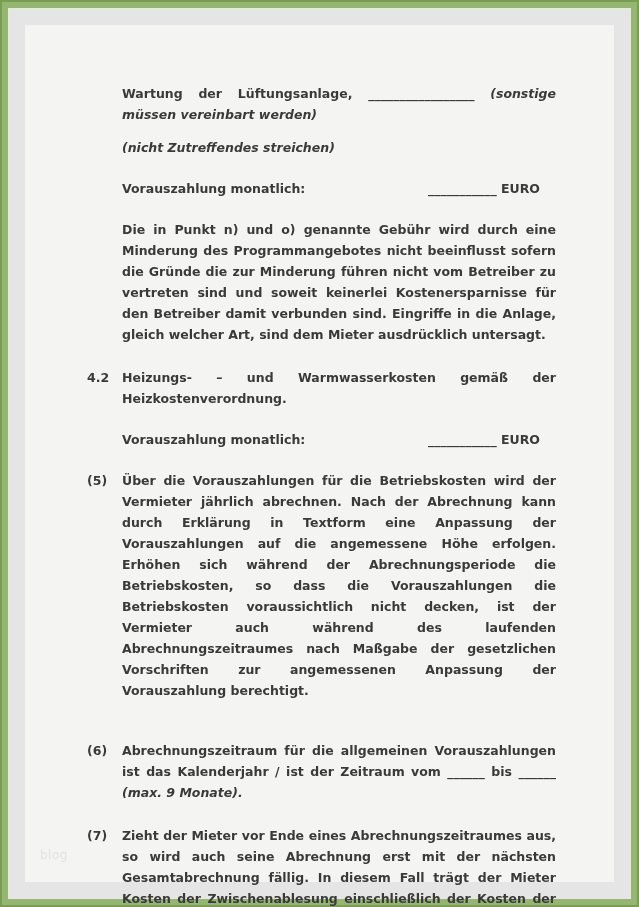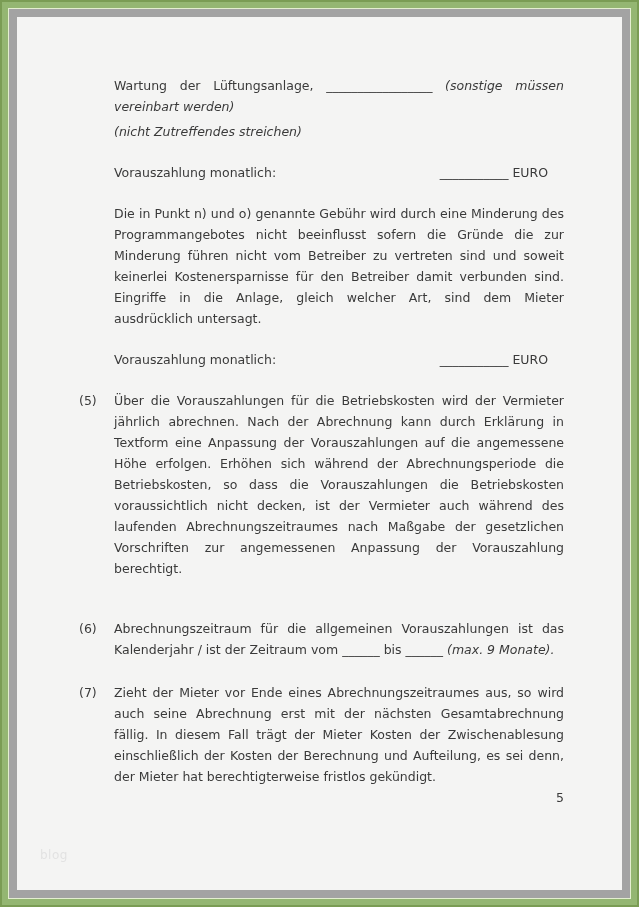--- a/index.html
+++ b/index.html
@@ -11,35 +11,36 @@
   }
   .frame {
     position: relative;
     width: 639px; height: 907px;
     border: 2px solid #7a9c54;
     background: #94b672;
     padding: 6px;
   }
   .inner {
     width: 100%; height: 100%;
-    background: #a3a3a3;
+    background: #e5e5e5;
     border: 1px solid #e3eed0;
-    padding: 8px;
+    padding: 16px;
+    font-weight: bold;
   }
   .content {
     width: 100%; height: 100%;
     background: #f4f4f3;
     padding: 58px 58px 0 62px;
     color: #3a3a3a;
     font-size: 12.5px;
     line-height: 21px;
   }
   .block { display: flex; margin-top: 20px; }
   .block.first { margin-top: 0; }
-  .block.follow { margin-top: 4px; }
+  .block.follow { margin-top: 12px; }
   .block.gap39 { margin-top: 39px; }
   .block.gap22 { margin-top: 22px; }
   .block.gap0 { margin-top: 0; }
   .num { width: 35px; flex: none; }
   .txt { flex: 1; text-align: justify; }
   .txt.row { display: flex; justify-content: space-between; text-align: left; gap: 8px; }
   .txt.pright { text-align: right; }
   .right-part { padding-right: 16px; white-space: nowrap; }
   .it { font-style: italic; }
   .blank { letter-spacing: 0; }
@@ -82,20 +83,26 @@
         </div>
       </div>
 
       <div class="block">
         <div class="num"></div>
         <div class="txt">
           <span>Die in Punkt n) und o) genannte Gebühr wird durch eine Minderung des Programmangebotes nicht beeinflusst sofern die Gründe die zur Minderung führen nicht vom Betreiber zu vertreten sind und soweit keinerlei Kostenersparnisse für den Betreiber damit verbunden sind. Eingriffe in die Anlage, gleich welcher Art, sind dem Mieter ausdrücklich untersagt.</span>
         </div>
       </div>
 
+      <div class="block gap22">
+        <div class="num">4.2</div>
+        <div class="txt">
+          <span>Heizungs- – und Warmwasserkosten gemäß der Heizkostenverordnung.</span>
+        </div>
+      </div>
 
       <div class="block">
         <div class="num"></div>
         <div class="txt row">
           <span>Vorauszahlung monatlich:</span>
           <span class="right-part"><span class="blank">___________</span> <span>EURO</span></span>
         </div>
       </div>
 
 

